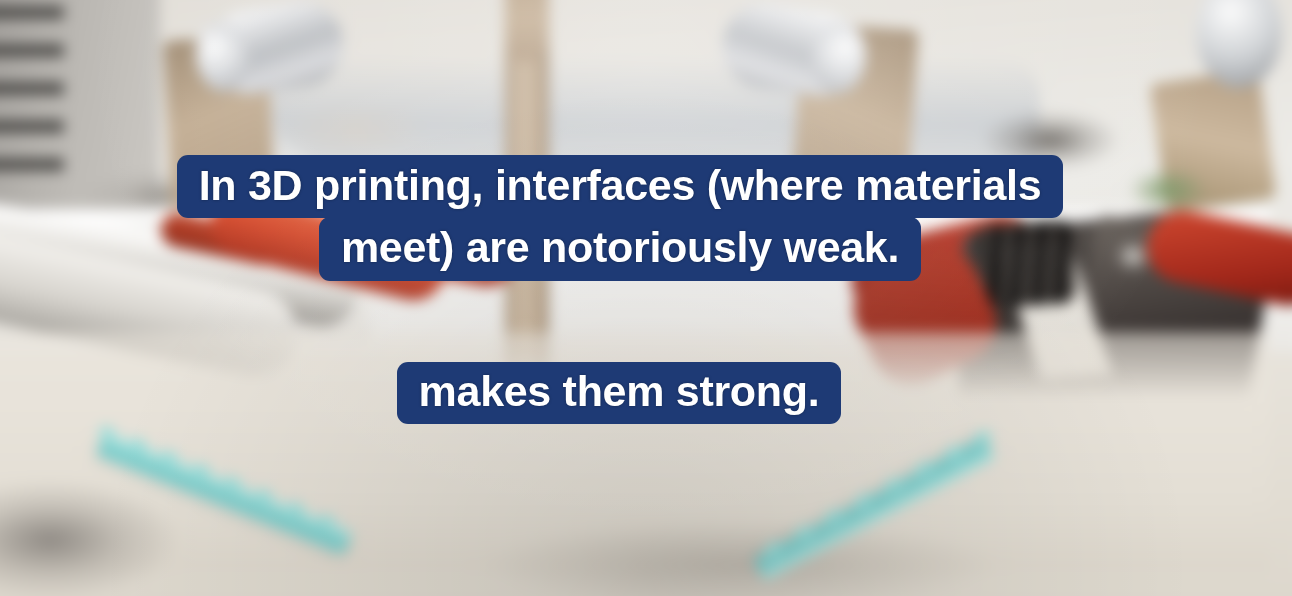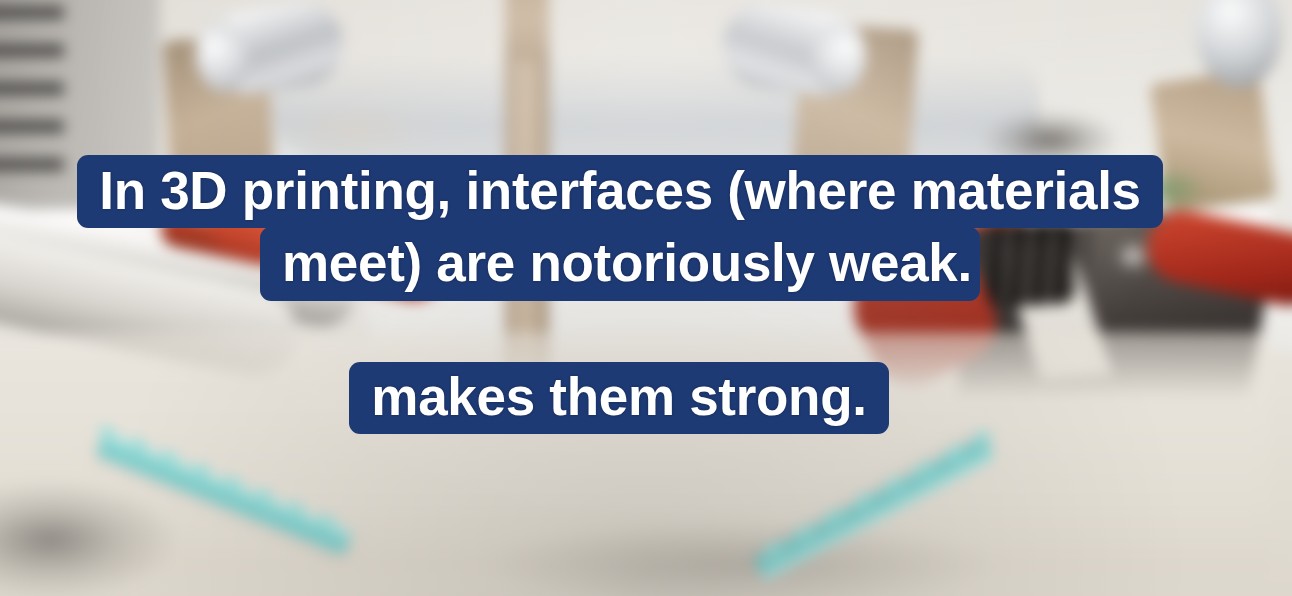--- a/index.html
+++ b/index.html
@@ -351,30 +351,30 @@
     position: absolute;
     display: flex;
     flex-direction: column;
     align-items: center;
   }
   .cap-line {
     display: inline-block;
     color: #ffffff;
     font-family: "Liberation Sans", sans-serif;
     font-weight: bold;
-    font-size: 53px;
+    font-size: 43px;
     line-height: 1.0;
     letter-spacing: -0.3px;
     white-space: nowrap;
     border-radius: 11px;
     text-shadow: 0 0 3px rgba(0,0,0,.35);
   }
   #cap1 { left: 0; top: 155px; width: 1240px; }
   #cap1 .cap-line:nth-child(1) { padding: 9px 22px 11px 22px; }
-  #cap1 .cap-line:nth-child(2) { padding: 9px 8px 12px 22px; margin-top: -1px; }
+  #cap1 .cap-line:nth-child(2) { padding: 9px 22px 12px 22px; margin-top: -1px; }
 
   #cap2 { left: 0; top: 362px; width: 1238px; }
   #cap2 .cap-line:nth-child(1) { padding: 8px 22px 11px 22px; }
   #cap2 .cap-line:nth-child(2) { padding: 8px 16px 12px 22px; margin-top: -1px; }
 </style>
 </head>
 <body>
 
 <div id="frame">
 

